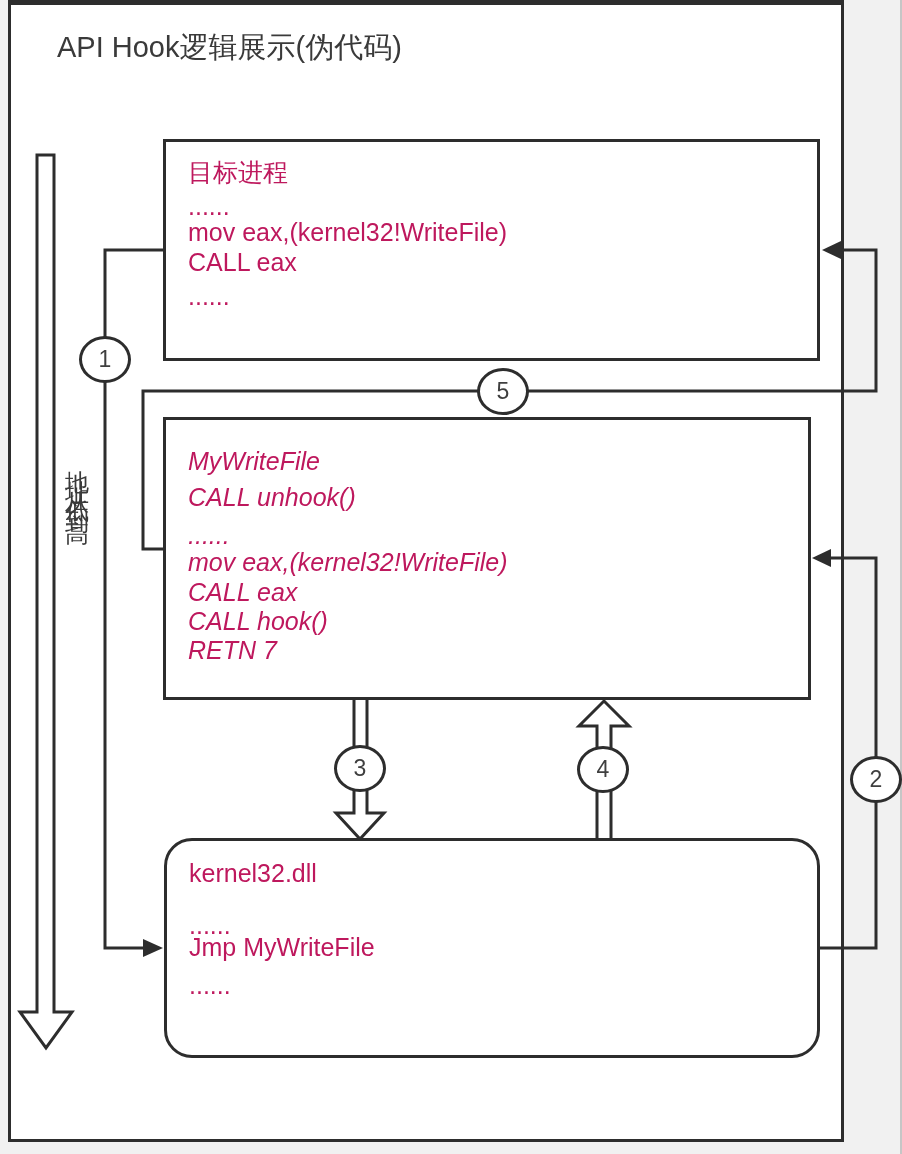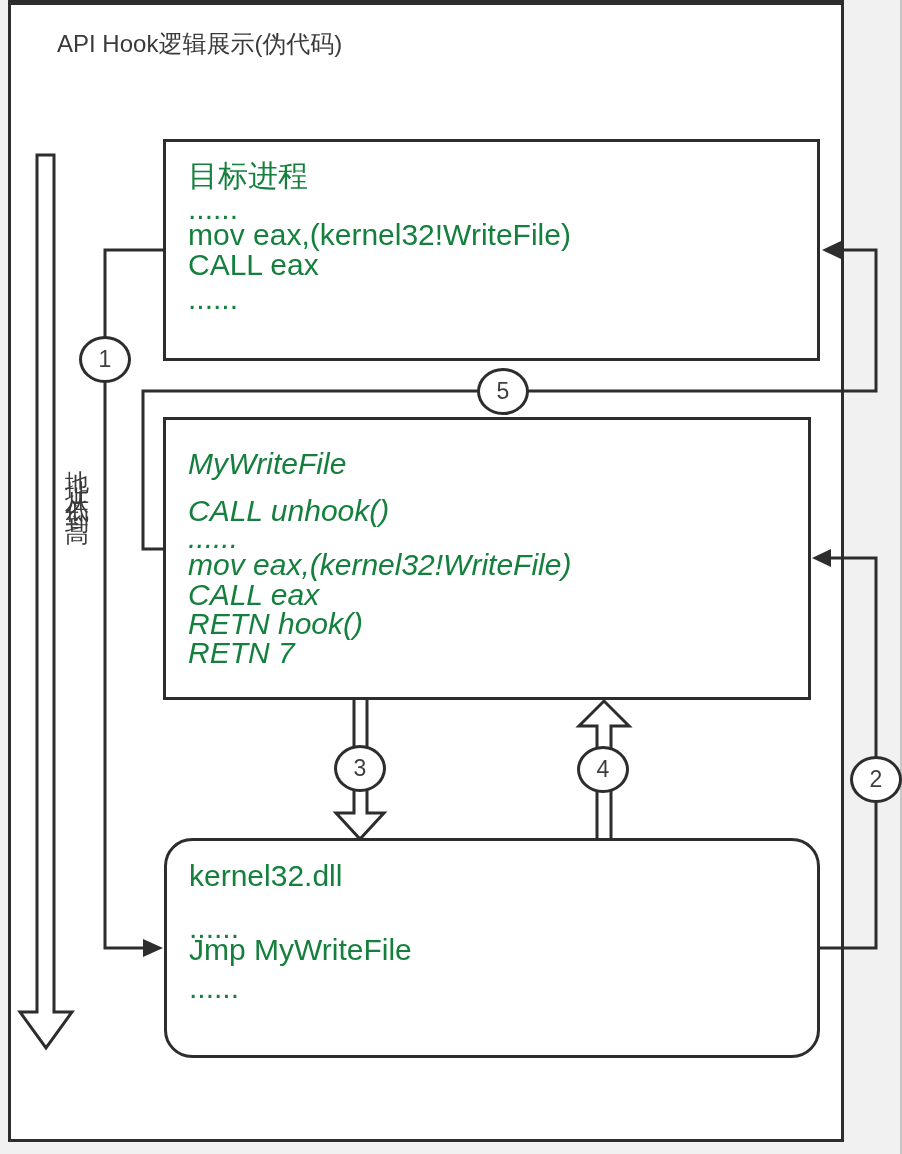--- a/index.html
+++ b/index.html
@@ -21,39 +21,39 @@
   .screen-edge{position:absolute;right:0;top:0;width:2px;height:1154px;background:#c6c6c6;}
 
   
   svg.flow-layer{position:absolute;left:0;top:0;z-index:2;}
   .flow-line{fill:none;stroke:#2d2d2d;stroke-width:3;}
   .flow-head{fill:#2d2d2d;stroke:none;}
   .block-arrow{fill:#ffffff;stroke:#2d2d2d;stroke-width:3;stroke-miterlimit:6;}
 
   
   .diagram-title{
-    position:absolute;left:57px;top:28px;font-size:24px;color:#3a3a3a;
+    position:absolute;left:57px;top:28px;font-size:29px;color:#3a3a3a;
     white-space:nowrap;z-index:3;
   }
   .axis-label{
     position:absolute;left:61px;top:451px;z-index:3;
     writing-mode:vertical-rl;text-orientation:upright;
     font-size:24px;letter-spacing:10px;color:#3a3a3a;
   }
 
   
   .code-box{
     position:absolute;box-sizing:border-box;
     border:3px solid #2d2d2d;background:#ffffff;z-index:3;
   }
   #box-target{left:163px;top:139px;width:657px;height:222px;}
   #box-hook{left:163px;top:417px;width:648px;height:283px;font-style:italic;}
   #box-kernel{left:164px;top:838px;width:656px;height:220px;border-radius:28px;}
   .code-line{
-    position:absolute;left:22px;font-size:30px;color:#15803d;white-space:nowrap;
+    position:absolute;left:22px;font-size:25px;color:#be185d;white-space:nowrap;
   }
 
   
   .step-circle{
     position:absolute;width:52px;height:47px;box-sizing:border-box;
     border:3px solid #2d2d2d;border-radius:50%;background:#ffffff;
     display:flex;align-items:center;justify-content:center;
     font-size:23px;color:#3f3f3f;z-index:4;
   }
   #circle-1{left:79px;top:336px;}
@@ -95,25 +95,25 @@
   <div class="code-box" id="box-target">
     <div class="code-line" style="top:14px">目标进程</div>
     <div class="code-line" style="top:50px">......</div>
     <div class="code-line" style="top:76px">mov eax,(kernel32!WriteFile)</div>
     <div class="code-line" style="top:106px">CALL eax</div>
     <div class="code-line" style="top:140px">......</div>
   </div>
 
   <div class="code-box" id="box-hook">
     <div class="code-line" style="top:27px">MyWriteFile</div>
-    <div class="code-line" style="top:74px">CALL unhook()</div>
+    <div class="code-line" style="top:63px">CALL unhook()</div>
     <div class="code-line" style="top:101px">......</div>
     <div class="code-line" style="top:128px">mov eax,(kernel32!WriteFile)</div>
     <div class="code-line" style="top:158px">CALL eax</div>
-    <div class="code-line" style="top:187px">RETN hook()</div>
+    <div class="code-line" style="top:187px">CALL hook()</div>
     <div class="code-line" style="top:216px">RETN 7</div>
   </div>
 
   <div class="code-box" id="box-kernel">
     <div class="code-line" style="top:18px">kernel32.dll</div>
     <div class="code-line" style="top:70px">......</div>
     <div class="code-line" style="top:92px">Jmp MyWriteFile</div>
     <div class="code-line" style="top:130px">......</div>
   </div>
 

